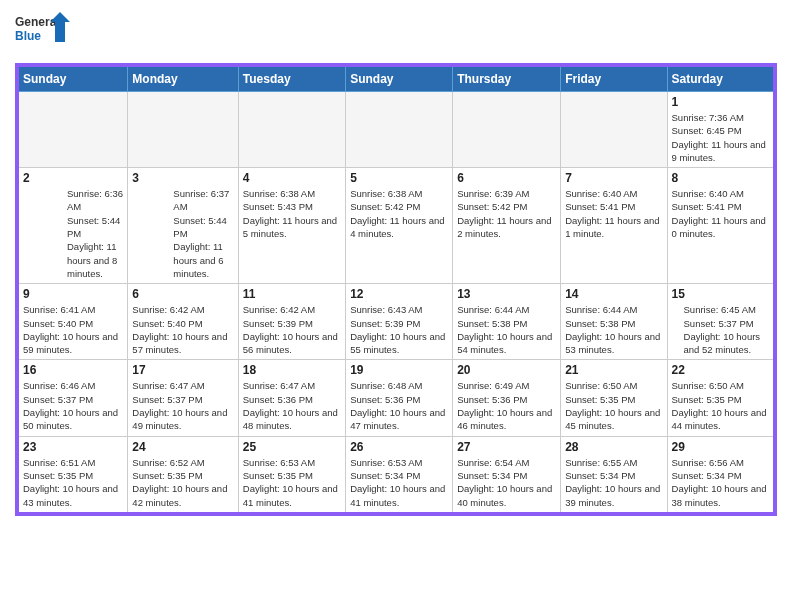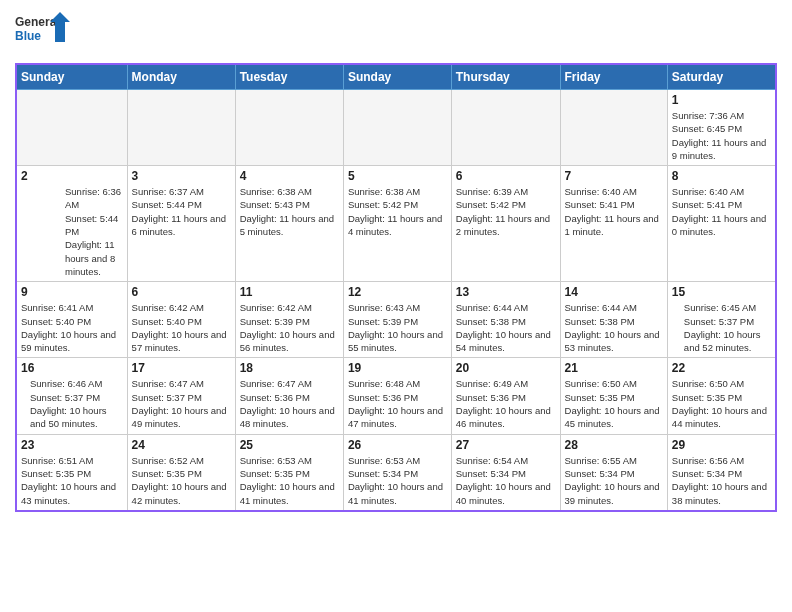--- a/index.html
+++ b/index.html
@@ -29,21 +29,21 @@
       font-weight: bold;
       color: #333;
     }
     .location {
       font-size: 14px;
       color: #444;
     }
     .calendar {
       width: 100%;
       border-collapse: collapse;
-      border: 2px solid #8b5cf6;
+      border: 4px solid #8b5cf6;
     }
     .calendar th {
       background-color: #2b6cb0;
       color: #fff;
       font-size: 12px;
       font-weight: bold;
       padding: 5px 4px;
       text-align: left;
       border: 1px solid #5a9fd4;
     }
@@ -122,21 +122,21 @@
       </tr>
       <tr>
         <td>
           <span class="day-number">2</span>
           <div class="day-info" style="white-space: pre-line; margin-left: 44px;">Sunrise: 6:36 AM
 Sunset: 5:44 PM
 Daylight: 11 hours and 8 minutes.</div>
         </td>
         <td>
           <span class="day-number">3</span>
-          <div class="day-info" style="white-space: pre-line;">Sunrise: 6:37 AM
+          <div class="day-info" style="white-space: pre-line; margin-left: 41px;">Sunrise: 6:37 AM
 Sunset: 5:44 PM
 Daylight: 11 hours and 6 minutes.</div>
         </td>
         <td>
           <span class="day-number">4</span>
           <div class="day-info" style="white-space: pre-line;">Sunrise: 6:38 AM
 Sunset: 5:43 PM
 Daylight: 11 hours and 5 minutes.</div>
         </td>
         <td>
@@ -204,21 +204,21 @@
         <td>
           <span class="day-number">15</span>
           <div class="day-info" style="white-space: pre-line; margin-left: 12px;">Sunrise: 6:45 AM
 Sunset: 5:37 PM
 Daylight: 10 hours and 52 minutes.</div>
         </td>
       </tr>
       <tr>
         <td>
           <span class="day-number">16</span>
-          <div class="day-info" style="white-space: pre-line; margin-left: 9px;">Sunrise: 6:46 AM
+          <div class="day-info" style="white-space: pre-line;">Sunrise: 6:46 AM
 Sunset: 5:37 PM
 Daylight: 10 hours and 50 minutes.</div>
         </td>
         <td>
           <span class="day-number">17</span>
           <div class="day-info" style="white-space: pre-line;">Sunrise: 6:47 AM
 Sunset: 5:37 PM
 Daylight: 10 hours and 49 minutes.</div>
         </td>
         <td>

